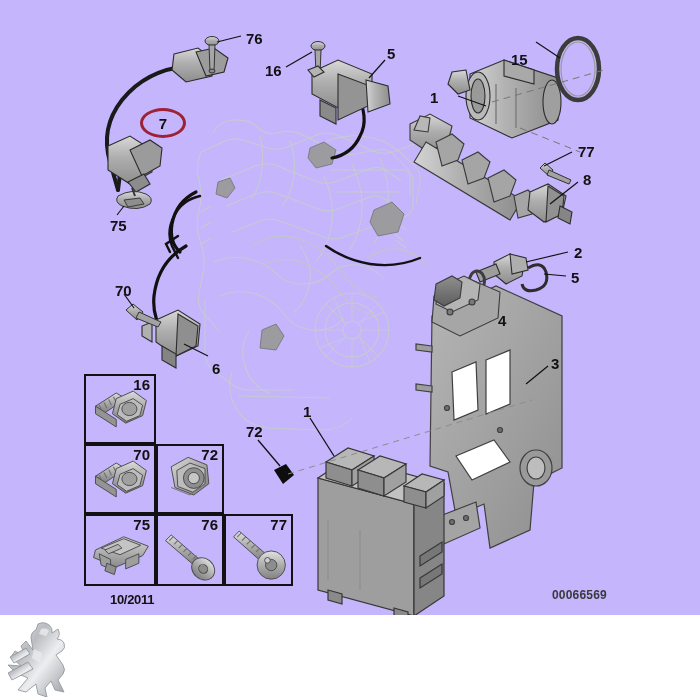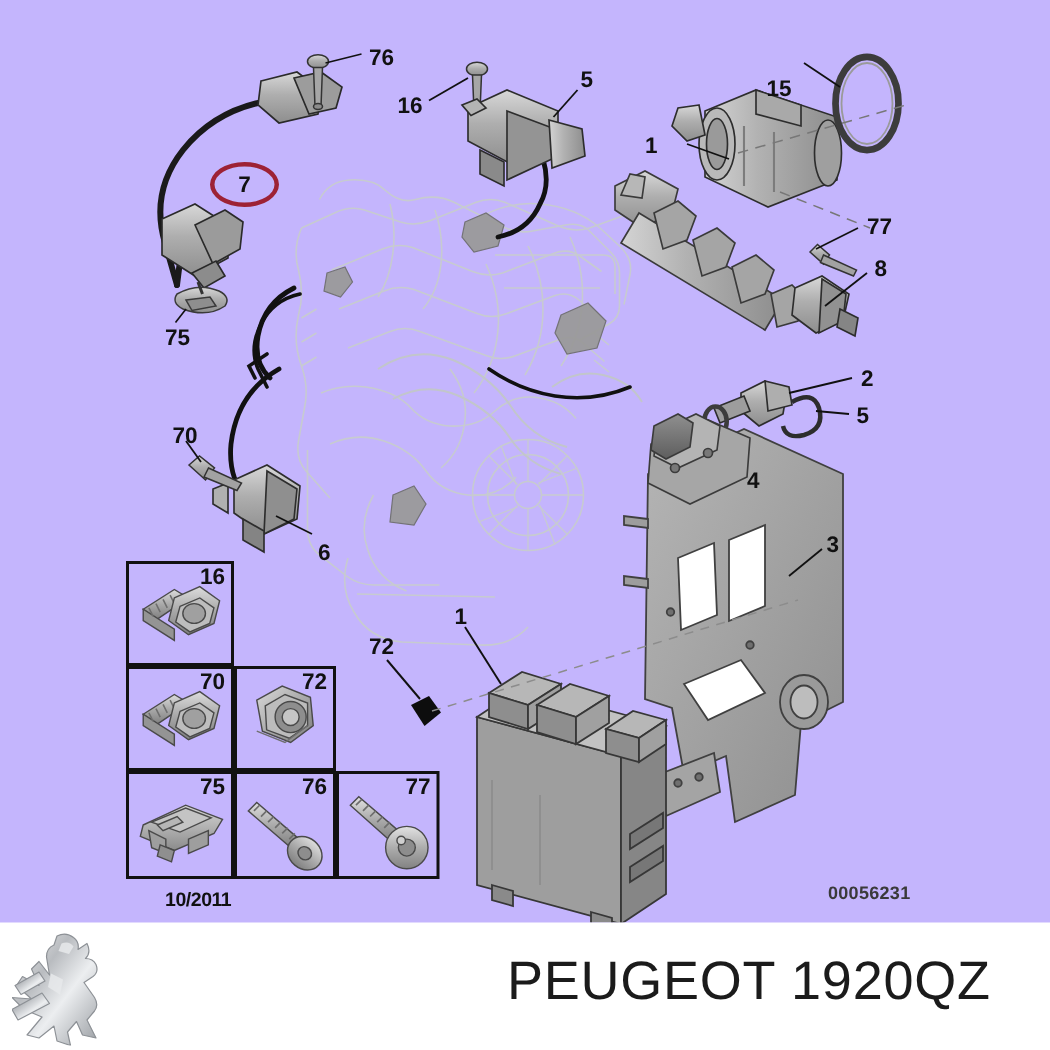--- a/index.html
+++ b/index.html
@@ -533,21 +533,21 @@
         <circle cx="48" cy="52" r="6" fill="#8d8d8d"></circle>
         <circle cx="44" cy="47" r="3" fill="#cfcfcf"></circle>
         </g>
             </svg>
           </div>
           <div class="num">77</div>
         </div>
       </div>
 
     <div class="date-label">10/2011</div>
-    <div class="ref-number">00056231</div>
+    <div class="ref-number">00066569</div>
   </div>
 
   <div class="footer">
     <div class="logo">
       <svg width="72" height="78" viewBox="0 0 72 78">
         <defs>
           <linearGradient id="lion" x1="0" y1="0" x2="1" y2="1">
             <stop offset="0%" stop-color="#f2f2f2"></stop>
             <stop offset="35%" stop-color="#b9bcc0"></stop>
             <stop offset="60%" stop-color="#eceef0"></stop>
@@ -560,16 +560,15 @@
                    l-8 -8 l13 1 l-10 -9 l4 -6 l11 6 l-5 -11 l5 -5 l7 9 l-2 -12 q0 -6 5 -8 z"></path>
           <path d="M2 38 l16 -9 l4 6 l-16 9 z"></path>
           <path d="M0 54 l20 -11 l5 7 l-21 11 z"></path>
         </g>
         <g fill="#e8eaec" opacity="0.85">
           <path d="M33 10 q5 -2 8 2 l-3 5 l-7 -2 z"></path>
           <path d="M26 30 l8 4 l-2 10 l-8 -5 z"></path>
         </g>
       </svg>
     </div>
-    <div class="brandline">PEUGEOT 1920QZ</div>
   </div>
 
 </div>
 
 </body></html>

